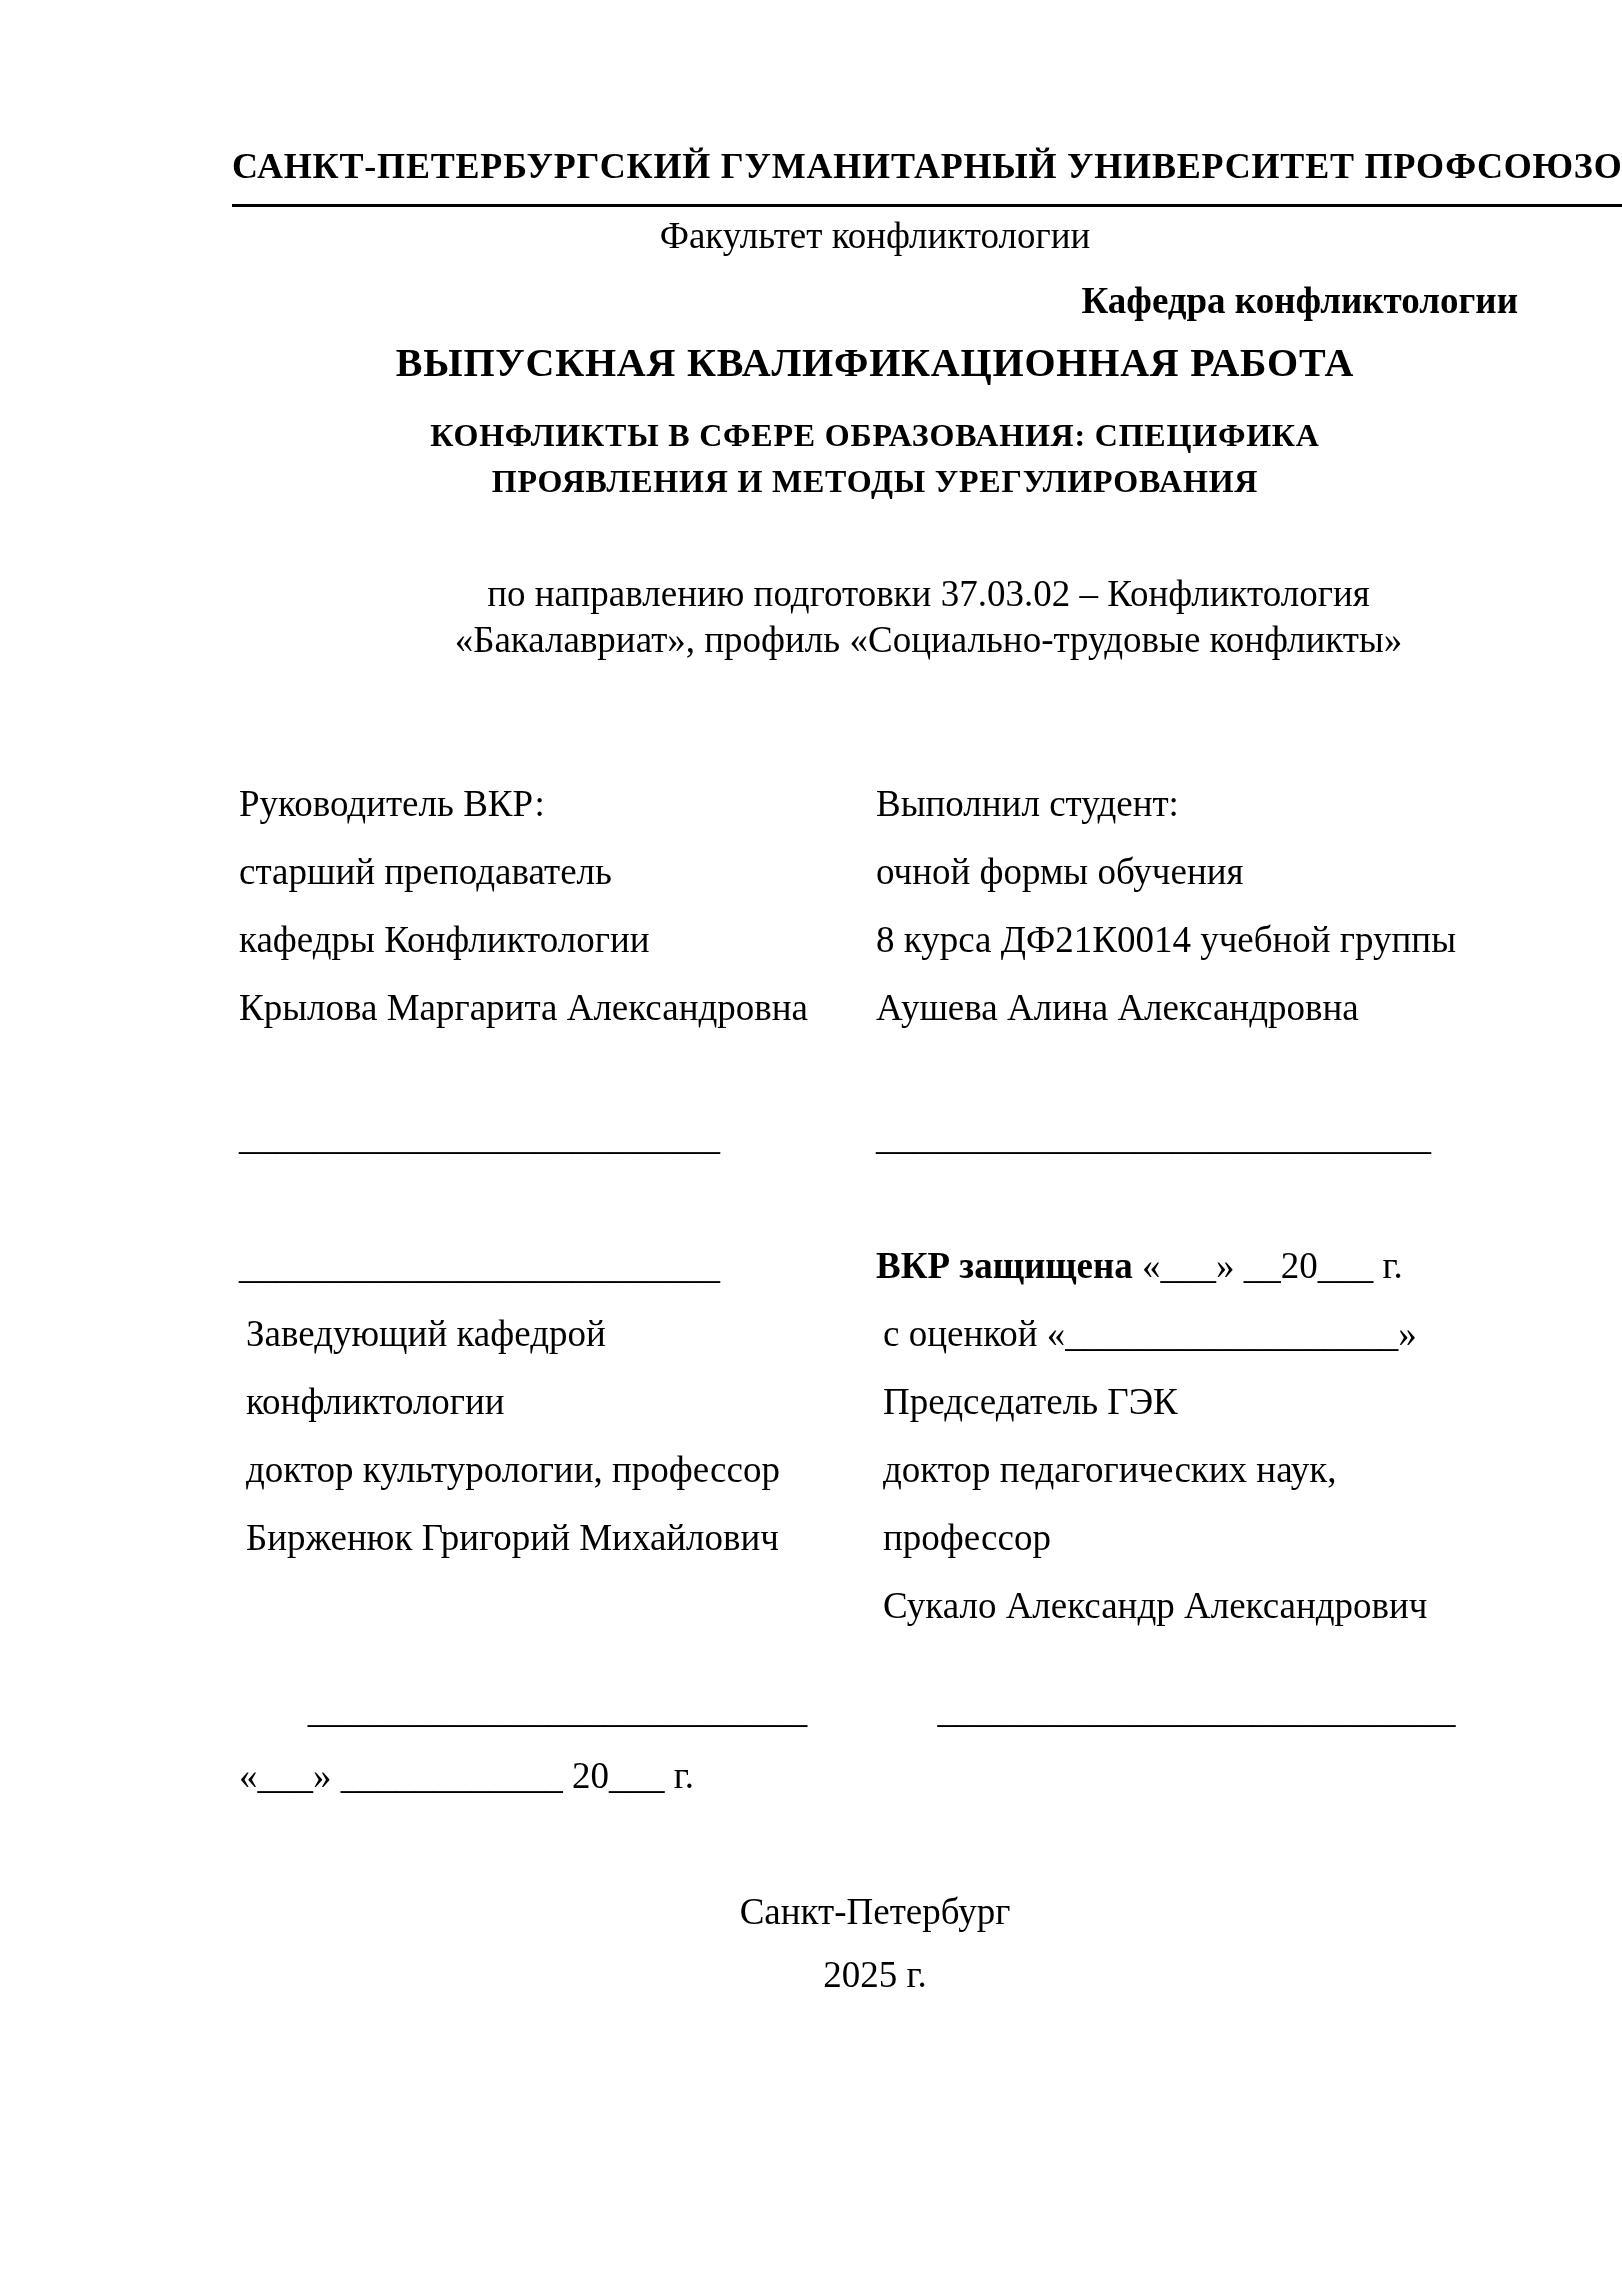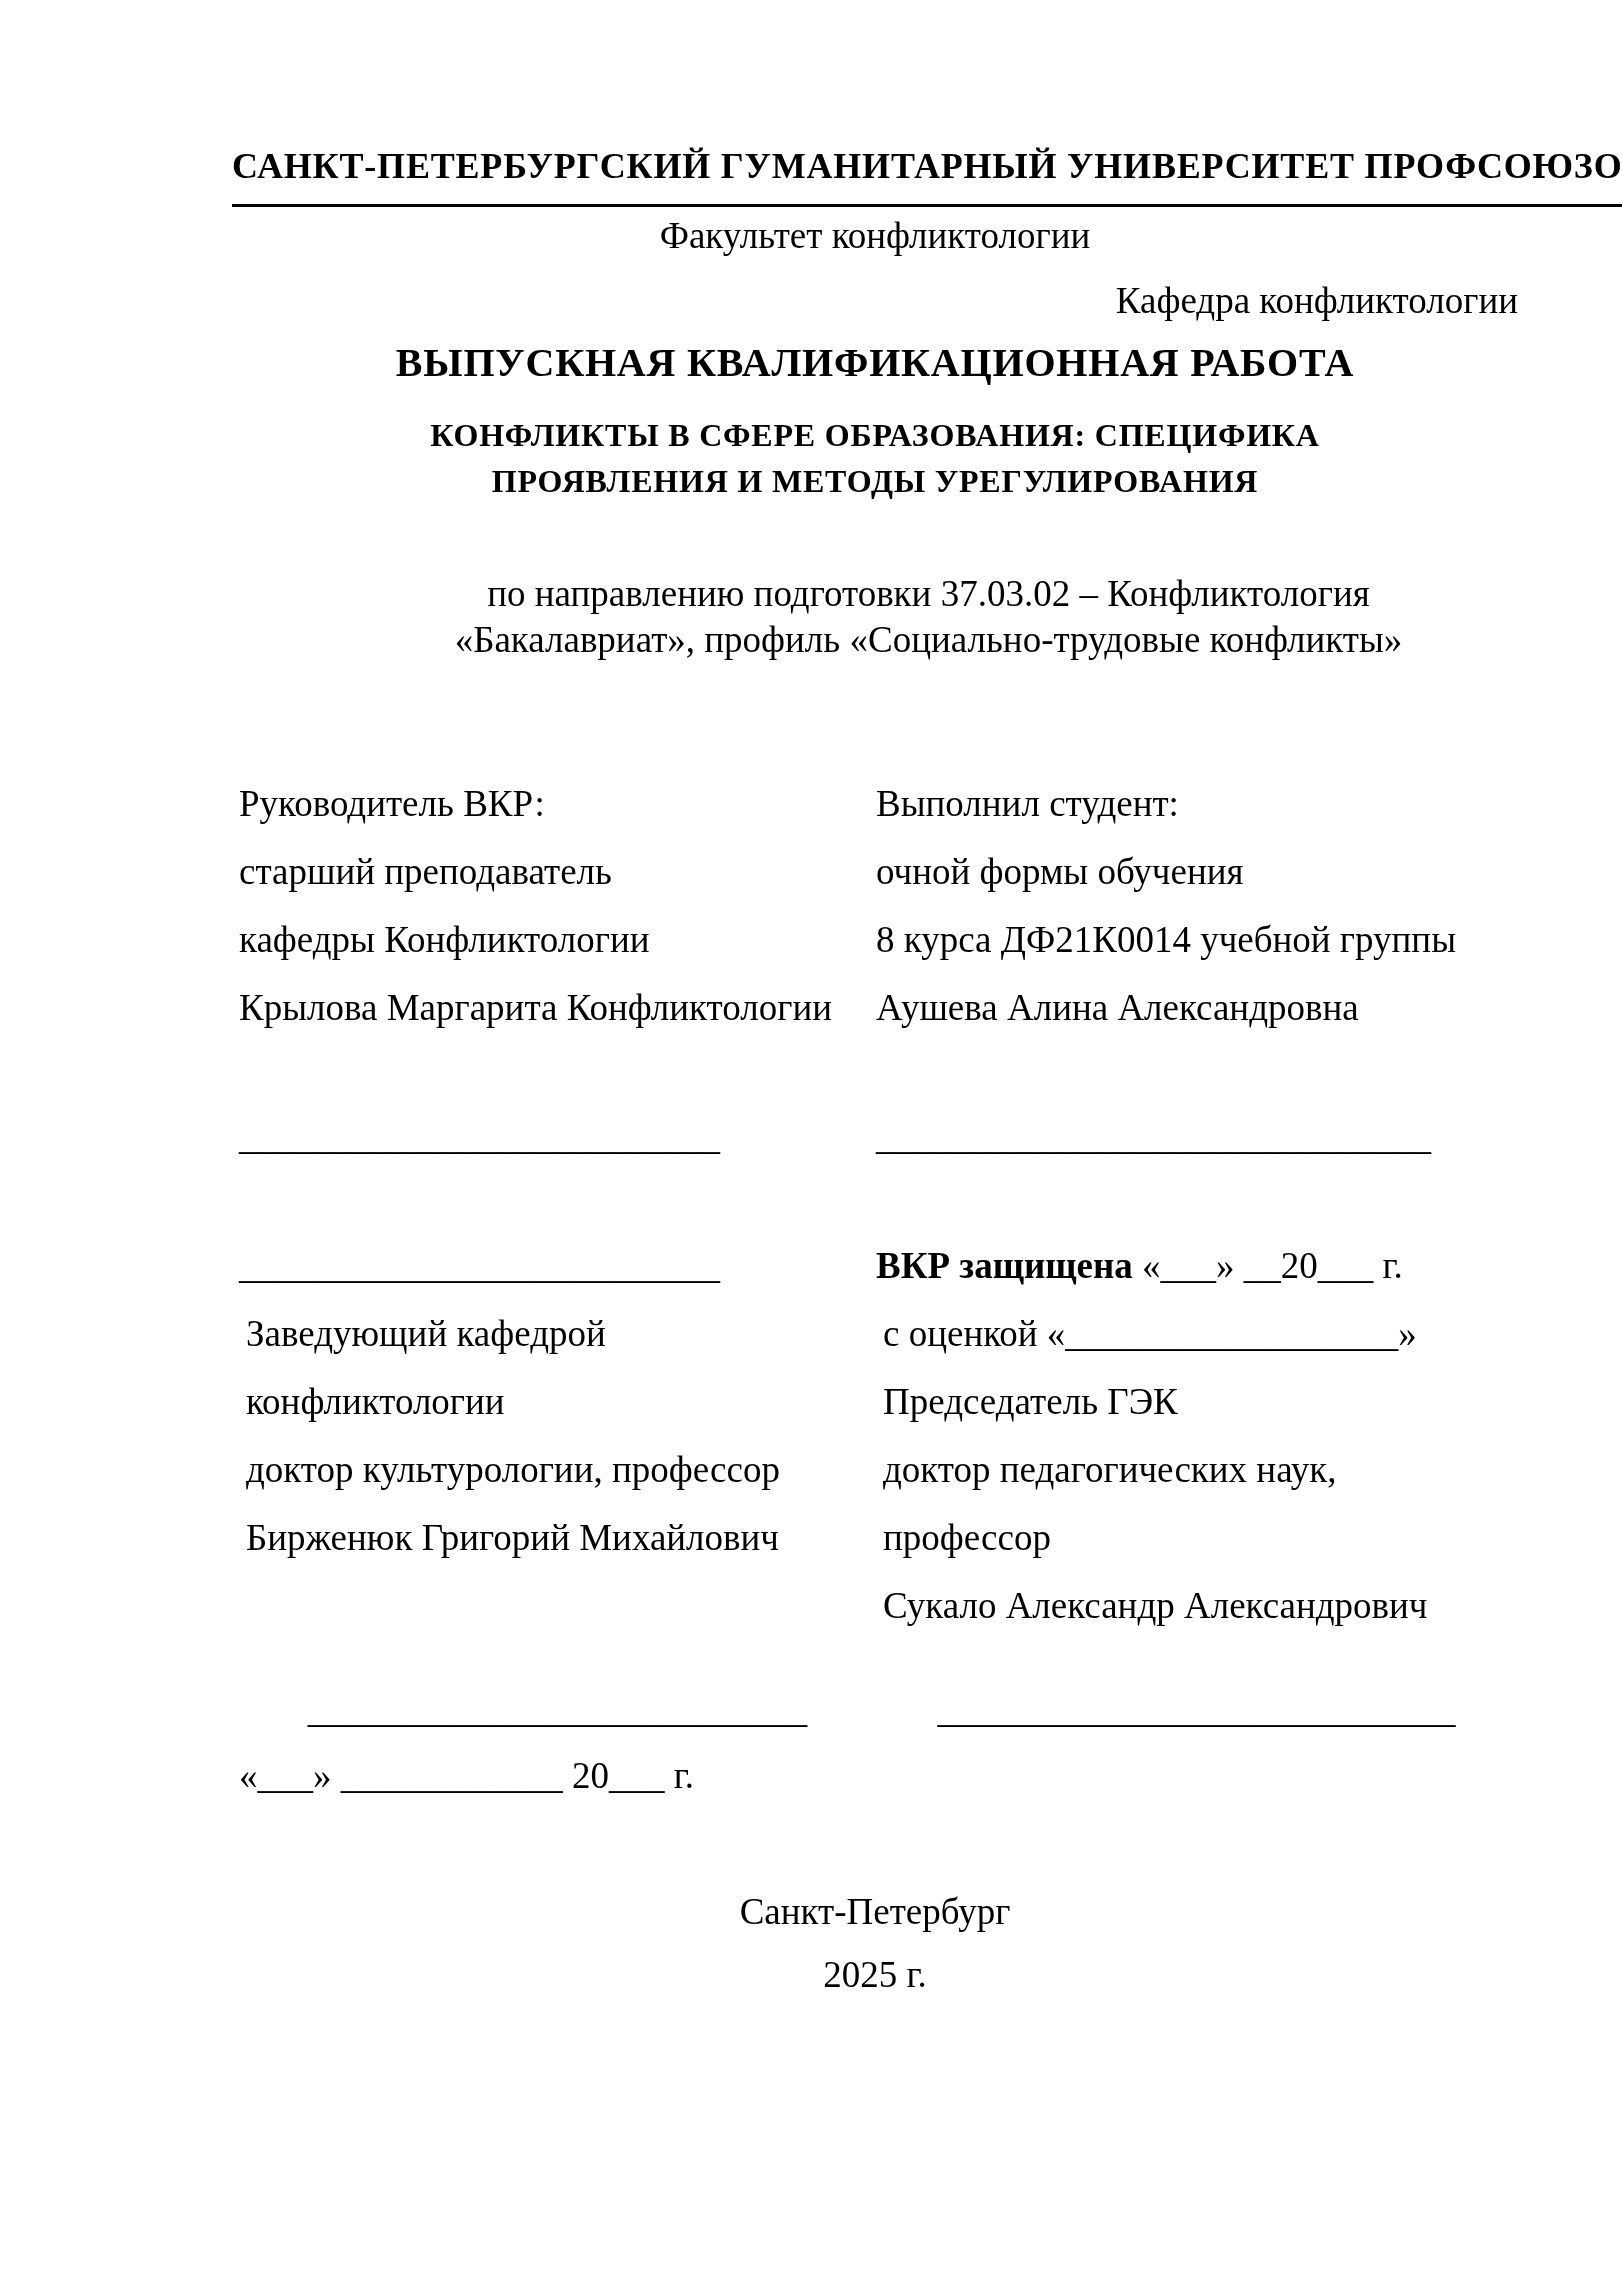--- a/index.html
+++ b/index.html
@@ -34,21 +34,21 @@
     padding-bottom: 5.5px;
   }
   .header-uni {
     top: 135px;
     height: 63px;
     line-height: 63px;
     font-size: 36px;
     letter-spacing: 0.8px;
   }
   .faculty { top: 214px; height: 43px; line-height: 43px; }
-  .department { top: 279px; height: 43px; line-height: 43px; }
+  .department { top: 279px; height: 43px; line-height: 43px; font-weight: bold; }
   .work-type { top: 338px; height: 49px; line-height: 49px; font-size: 40px; letter-spacing: 0.8px; }
   .thesis-title { top: 412px; line-height: 46px; font-size: 32px; letter-spacing: 0.8px; }
   .program { top: 571px; line-height: 46px; padding-left: 107px; box-sizing: border-box; }
 
   .cols {
     position: absolute;
     left: 239px;
     width: 1278px;
   }
   .row { display: flex; height: 68px; line-height: 68px; white-space: nowrap; }
@@ -97,21 +97,21 @@
     </div>
     <div class="row">
       <div class="cell-l">старший преподаватель</div>
       <div class="cell-r">очной формы обучения</div>
     </div>
     <div class="row">
       <div class="cell-l">кафедры Конфликтологии</div>
       <div class="cell-r">8 курса ДФ21К0014 учебной группы</div>
     </div>
     <div class="row">
-      <div class="cell-l">Крылова Маргарита Конфликтологии</div>
+      <div class="cell-l">Крылова Маргарита Александровна</div>
       <div class="cell-r">Аушева Алина Александровна</div>
     </div>
   </div>
 
   <div class="cols sig-row-1">
     <div class="row">
       <div class="cell-l">__________________________</div>
       <div class="cell-r">______________________________</div>
     </div>
   </div>

